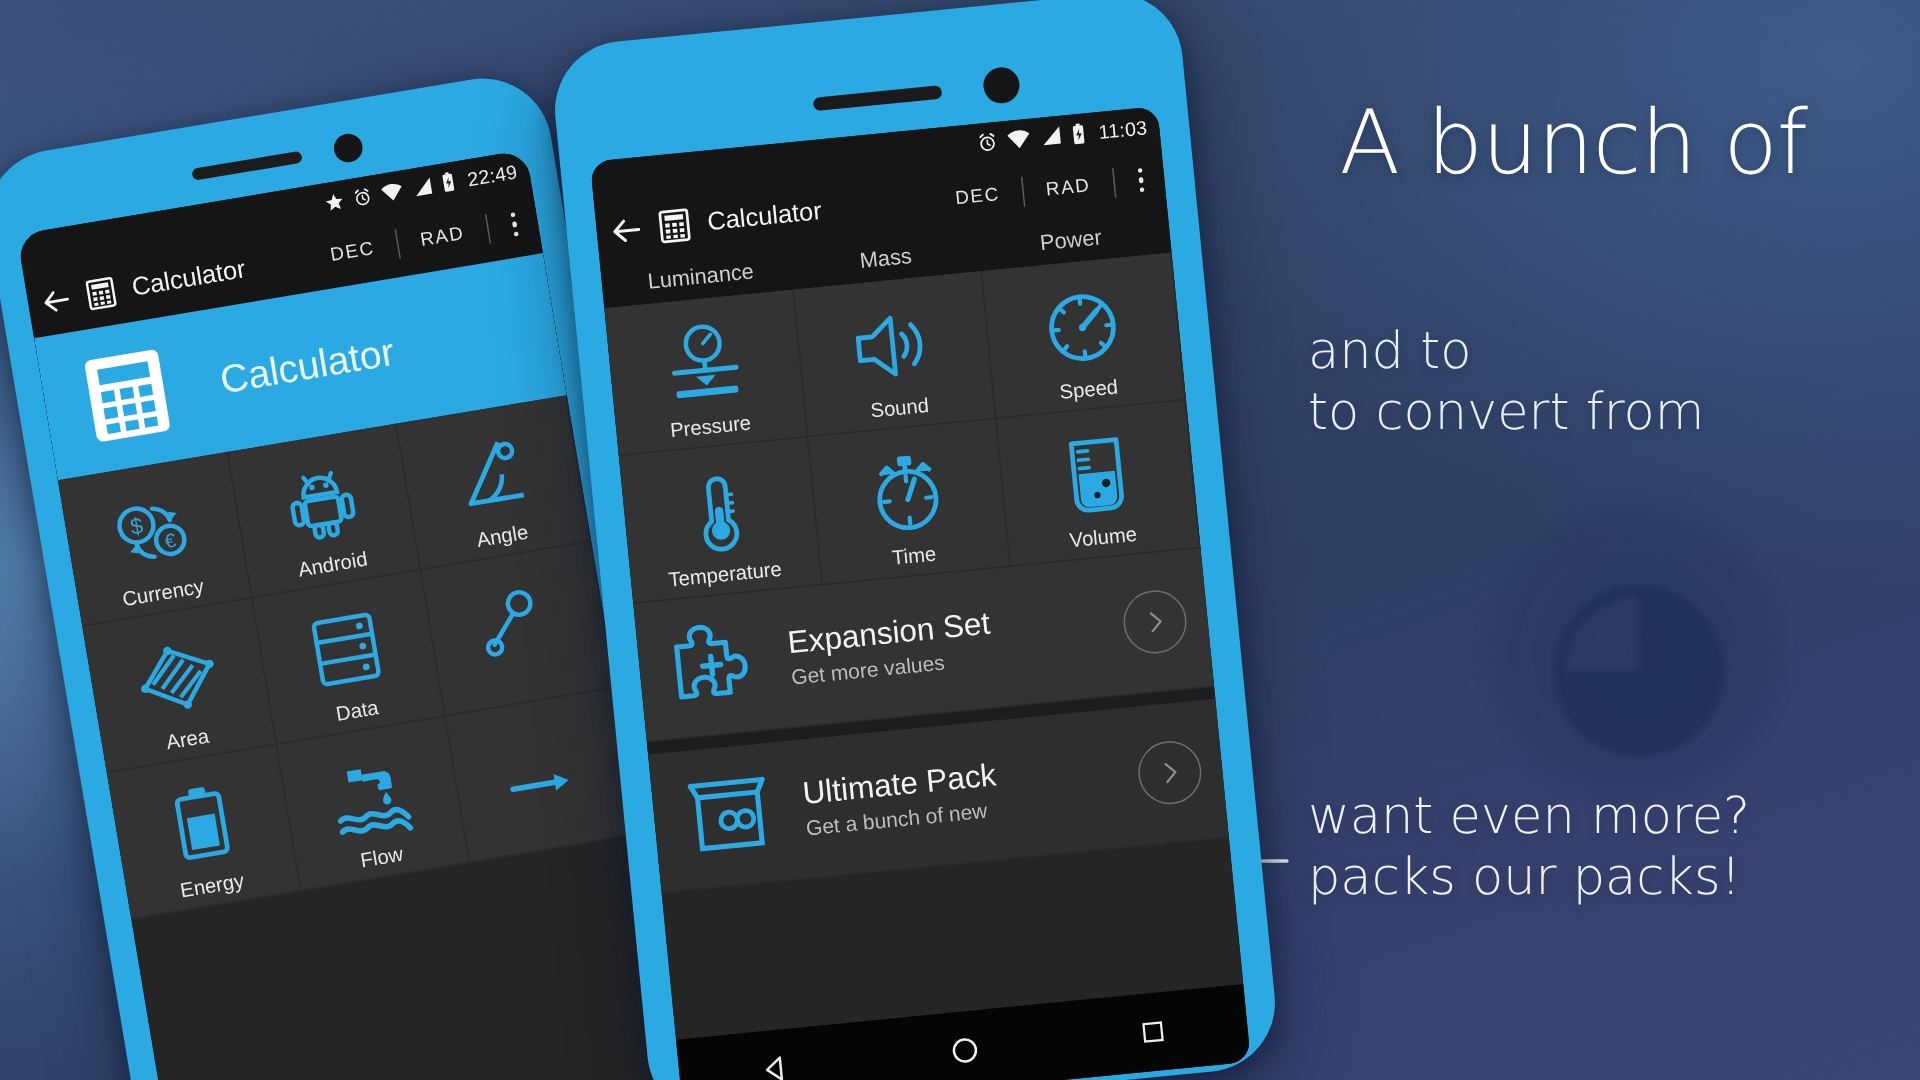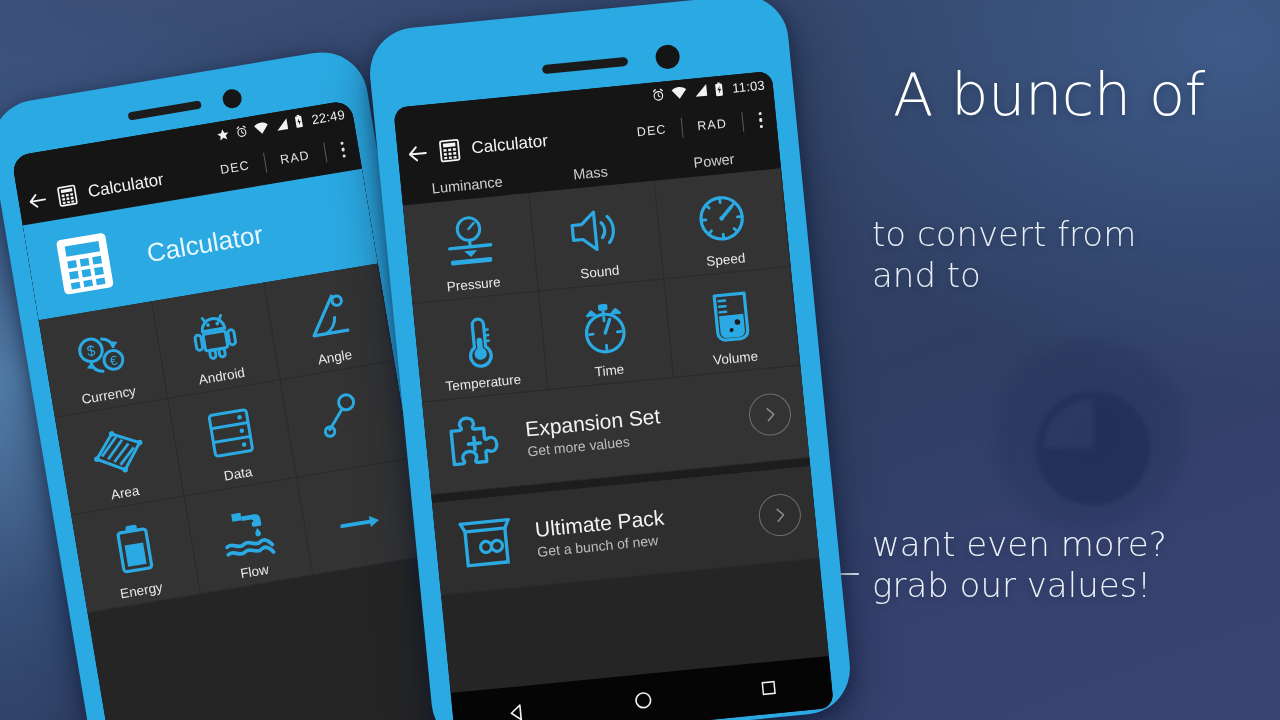--- a/index.html
+++ b/index.html
@@ -709,27 +709,27 @@
 
       </div>
     </div>
   </div>
 
   <div class="copy" id="headline">
     <div>A bunch of</div>
   </div>
 
   <div class="copy" id="subline">
+    <div>and to</div>
     <div>to convert from</div>
-    <div>and to</div>
   </div>
 
   <div class="copy" id="packs-copy">
     <div>want even more?</div>
-    <div>grab our values!</div>
+    <div>packs our packs!</div>
   </div>
 
   <div id="arrow-left">
     <svg width="56" height="36" viewBox="0 0 56 36">
       <path d="M54 18H3M18 5L3 18l15 13" fill="none" stroke="#e9eef6" stroke-width="2.2" stroke-linecap="round" stroke-linejoin="round"></path>
     </svg>
   </div>
 
 </div>
 

